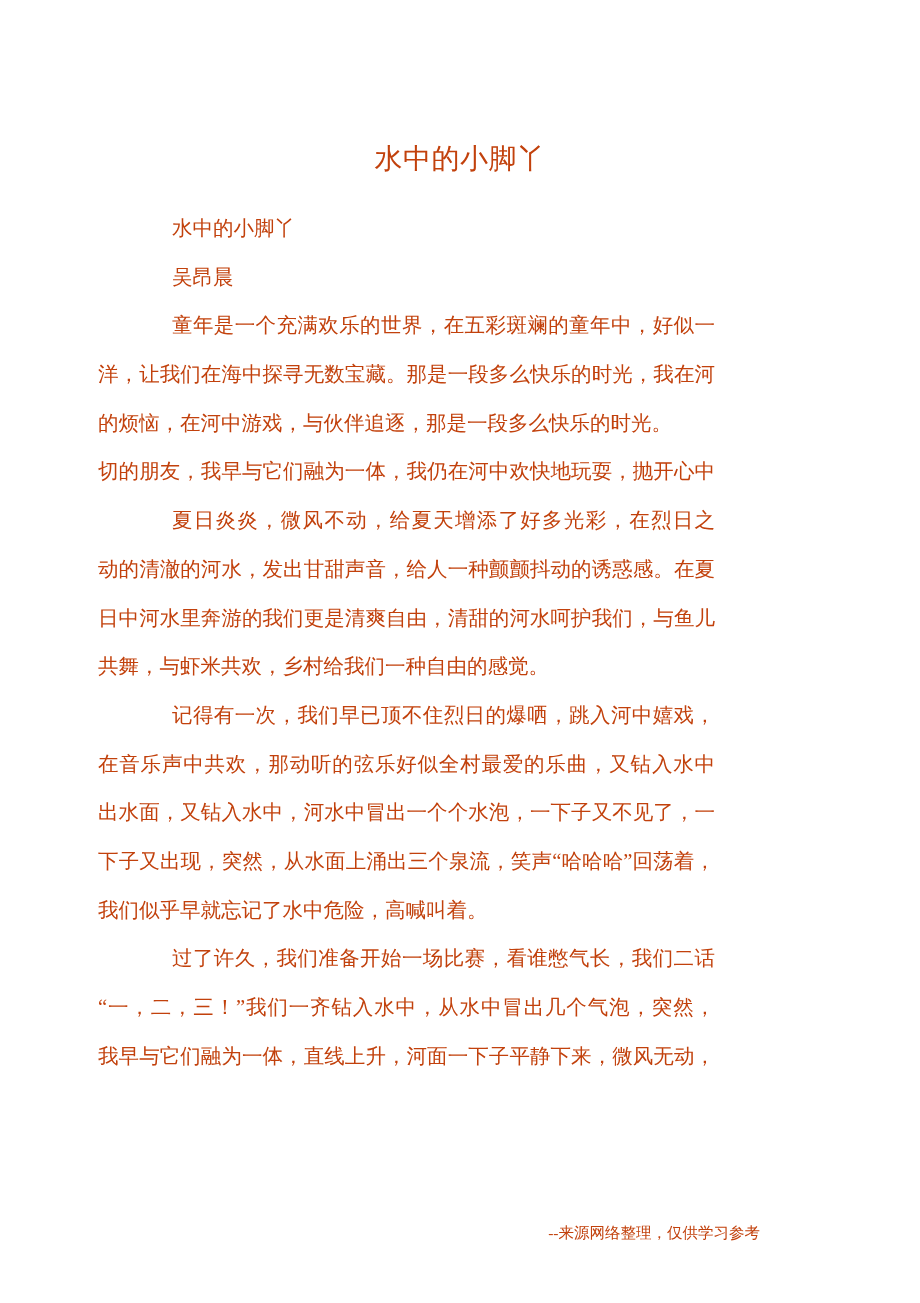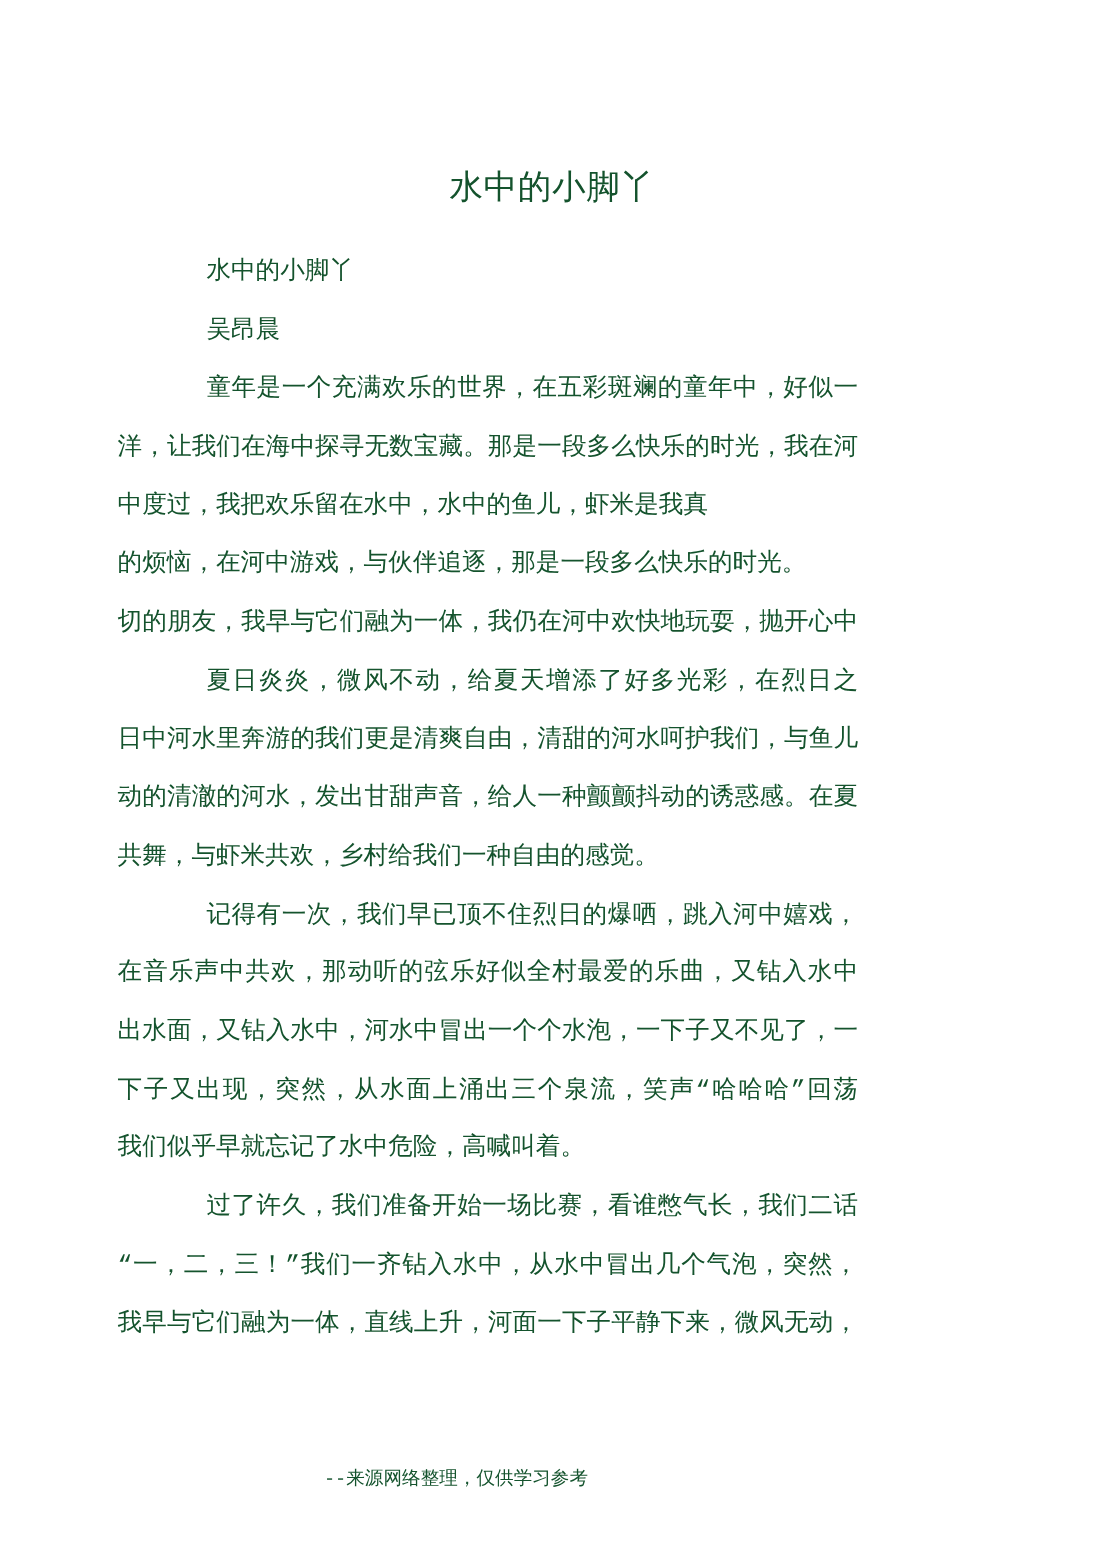--- a/index.html
+++ b/index.html
@@ -5,22 +5,22 @@
   html, body {
     margin: 0;
     padding: 0;
     background: #ffffff;
   }
   .page {
     position: relative;
     width: 920px;
     height: 1303px;
     background: #ffffff;
-    color: #14532d;
-    font-family: Liberation Mono, monospace;
+    color: #c2410c;
+    font-family: Liberation Serif, serif;
     overflow: hidden;
   }
   .doc-title {
     position: absolute;
     top: 141px;
     left: 0;
     width: 920px;
     margin: 0;
     font-size: 28px;
     font-weight: 400;
@@ -48,45 +48,44 @@
     text-align: justify;
     text-align-last: justify;
   }
   .footer-note {
     position: absolute;
     top: 1220px;
     left: 0;
     width: 760px;
     font-size: 15.5px;
     line-height: 26px;
-    text-align: center;
+    text-align: right;
   }
 </style>
 </head>
 <body>
 
 <div class="page">
 
   <h1 class="doc-title">水中的小脚丫</h1>
 
   <div class="body-block">
 
     <div class="line indent">水中的小脚丫</div>
 
     <div class="line indent">吴昂晨</div>
 
     <div class="line indent fill">童年是一个充满欢乐的世界，在五彩斑斓的童年中，好似一片海</div>
     <div class="line fill">洋，让我们在海中探寻无数宝藏。那是一段多么快乐的时光，我在河水</div>
-    <div class="line">中度过，我把欢乐留在水中，水中的鱼儿，虾米是我真</div>
     <div class="line">的烦恼，在河中游戏，与伙伴追逐，那是一段多么快乐的时光。</div>
     <div class="line fill">切的朋友，我早与它们融为一体，我仍在河中欢快地玩耍，抛开心中</div>
 
     <div class="line indent fill">夏日炎炎，微风不动，给夏天增添了好多光彩，在烈日之下，流</div>
+    <div class="line fill">动的清澈的河水，发出甘甜声音，给人一种颤颤抖动的诱惑感。在夏</div>
     <div class="line fill">日中河水里奔游的我们更是清爽自由，清甜的河水呵护我们，与鱼儿</div>
-    <div class="line fill">动的清澈的河水，发出甘甜声音，给人一种颤颤抖动的诱惑感。在夏</div>
     <div class="line">共舞，与虾米共欢，乡村给我们一种自由的感觉。</div>
 
     <div class="line indent fill">记得有一次，我们早已顶不住烈日的爆哂，跳入河中嬉戏，我们</div>
     <div class="line fill">在音乐声中共欢，那动听的弦乐好似全村最爱的乐曲，又钻入水中</div>
     <div class="line fill">出水面，又钻入水中，河水中冒出一个个水泡，一下子又不见了，一</div>
     <div class="line fill">下子又出现，突然，从水面上涌出三个泉流，笑声“哈哈哈”回荡着，</div>
     <div class="line">我们似乎早就忘记了水中危险，高喊叫着。</div>
 
     <div class="line indent fill">过了许久，我们准备开始一场比赛，看谁憋气长，我们二话不说，</div>
     <div class="line fill">“一，二，三！”我们一齐钻入水中，从水中冒出几个气泡，突然，</div>

